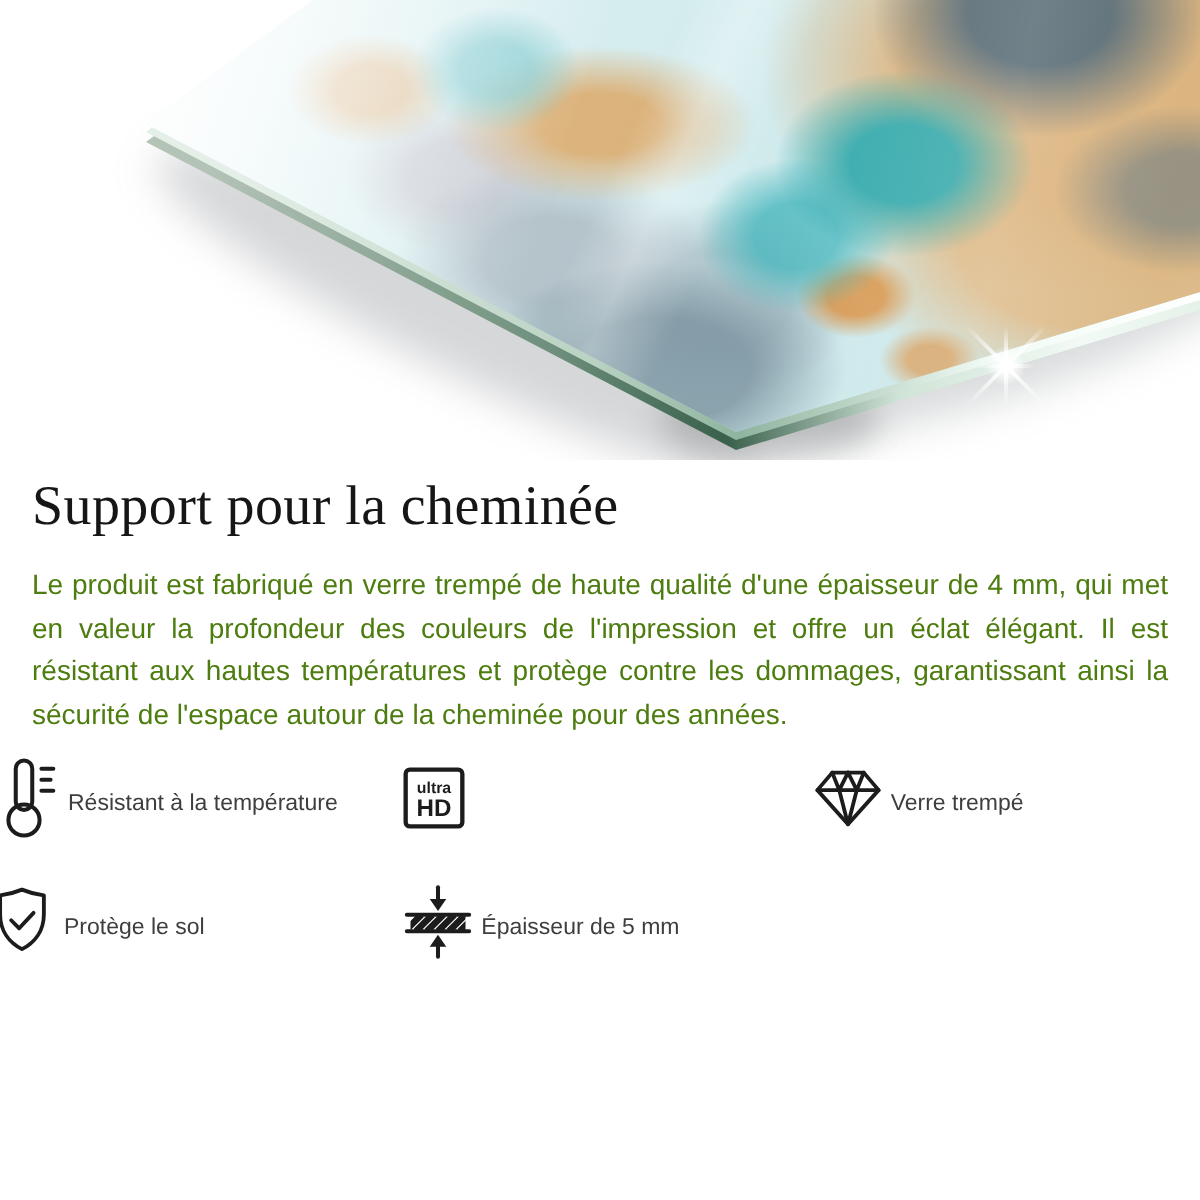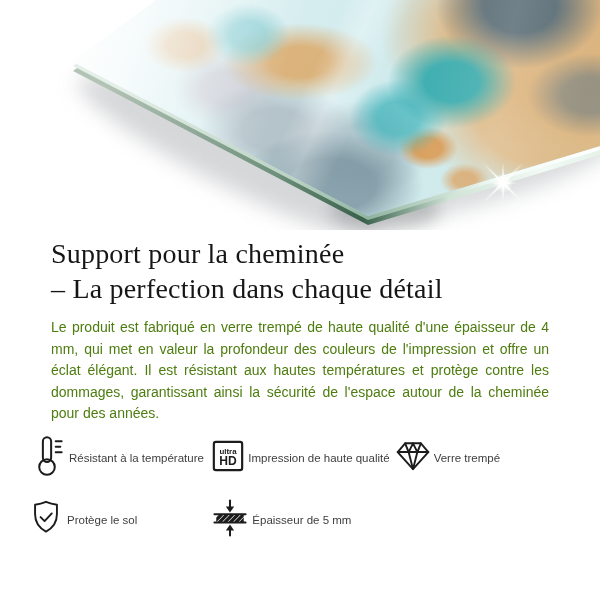--- a/index.html
+++ b/index.html
@@ -49,21 +49,21 @@
   .sparkle .glow{position:absolute;left:50%;top:50%;width:20px;height:20px;transform:translate(-50%,-50%);
     background:radial-gradient(circle,rgba(255,255,255,1) 0 20%,rgba(255,255,255,0) 70%);}
   .sparkle .ray{position:absolute;left:50%;top:50%;height:2px;
     background:linear-gradient(90deg,rgba(255,255,255,0),rgba(255,255,255,.95) 42% 58%,rgba(255,255,255,0));}
   .sparkle .r1{width:56px;transform:translate(-50%,-50%) rotate(45deg);}
   .sparkle .r2{width:56px;transform:translate(-50%,-50%) rotate(135deg);}
   .sparkle .r3{width:40px;transform:translate(-50%,-50%) rotate(90deg);}
   .sparkle .r4{width:28px;transform:translate(-50%,-50%) rotate(0deg);}
 
   
-  .content{padding:0 51px;}
+  .content{padding:0 16px;}
   h1{margin:6px 0 0;font-family:"Liberation Serif",serif;font-weight:400;
      font-size:28px;line-height:35px;color:#161616;letter-spacing:.2px;}
   .desc{margin:11px 0 0;font-size:14px;line-height:21.5px;color:#4d7c0f;text-align:justify;}
 
   
   .features{margin:8px -26px 0 -26px;display:grid;grid-template-columns:repeat(3,1fr);row-gap:16px;}
   .feature{display:flex;flex-direction:row;align-items:center;}
   .icon-box{height:46px;display:flex;align-items:center;justify-content:center;}
   .feature .label{margin-top:5px;font-size:11.5px;color:#3e3e3e;text-align:center;}
   .icons svg{display:block;}
@@ -91,21 +91,21 @@
       <span class="ray r1"></span>
         <span class="ray r2"></span>
       <span class="ray r3"></span>
         <span class="ray r4"></span>
       <span class="glow"></span>
     </div>
   </section>
 
   <section class="content">
     <h1><span>Support pour la cheminée</span><br>
-      <span>– La perfection dans chaque détail</span></h1>
+      </h1>
 
     <p class="desc">Le produit est fabriqué en verre trempé de haute qualité d'une épaisseur de 4 mm, qui met en valeur la profondeur des couleurs de l'impression et offre un éclat élégant. Il est résistant aux hautes températures et protège contre les dommages, garantissant ainsi la sécurité de l'espace autour de la cheminée pour des années.</p>
 
     <div class="features icons">
 
       <div class="feature">
         <div class="icon-box">
           <svg width="44" height="44" viewBox="0 0 48 48">
             <rect class="stroke" x="19.5" y="3.5" width="9" height="27" rx="4.5"></rect>
             <circle class="stroke" cx="24" cy="36" r="8.5"></circle>
@@ -116,21 +116,20 @@
       </div>
 
       <div class="feature">
         <div class="icon-box">
           <svg width="40" height="40" viewBox="0 0 48 48">
             <rect class="stroke thick" x="7" y="7" width="34" height="34" rx="2.5"></rect>
             <text x="24" y="21" font-size="9.5">ultra</text>
             <text x="24" y="35" font-size="14.5">HD</text>
           </svg>
         </div>
-        <div class="label">Impression de haute qualité</div>
       </div>
 
       <div class="feature">
         <div class="icon-box">
           <svg width="42" height="42" viewBox="0 0 48 48">
             <path class="stroke" stroke-width="2" d="M15 9.5H33L41.5 19.5L24 39L6.5 19.5Z"></path>
             <path class="stroke" stroke-width="2" d="M6.5 19.5H41.5M15 9.5L19 19.5M24 9.5L19 19.5M24 9.5L29 19.5M33 9.5L29 19.5M19 19.5L24 39M29 19.5L24 39"></path>
           </svg>
         </div>
         <div class="label">Verre trempé</div>

